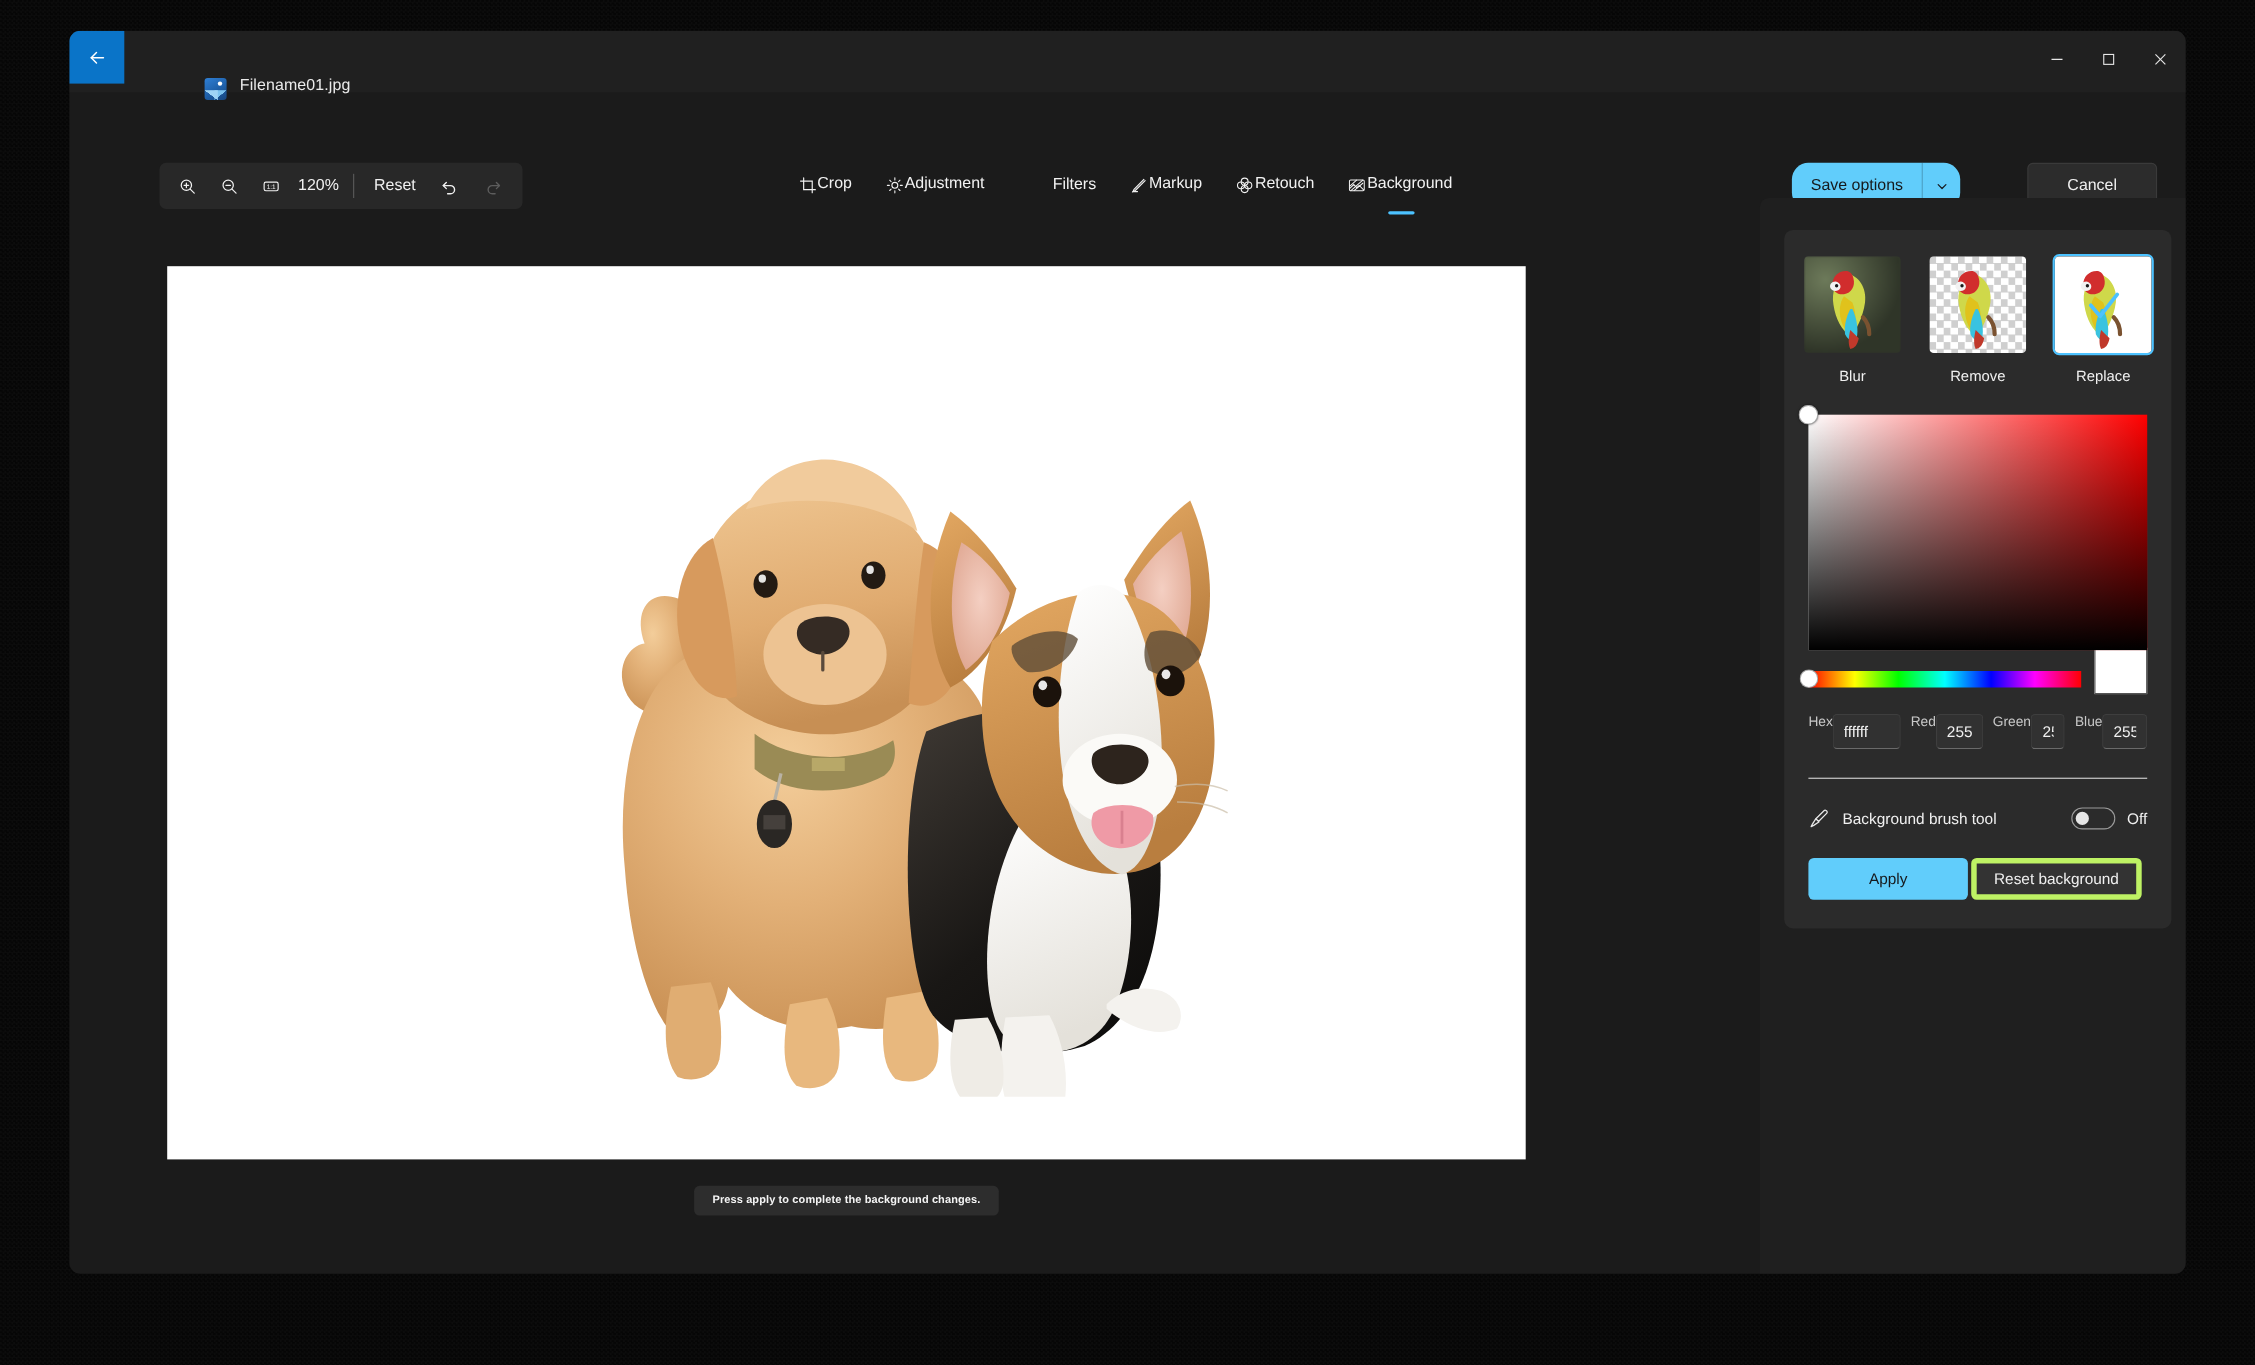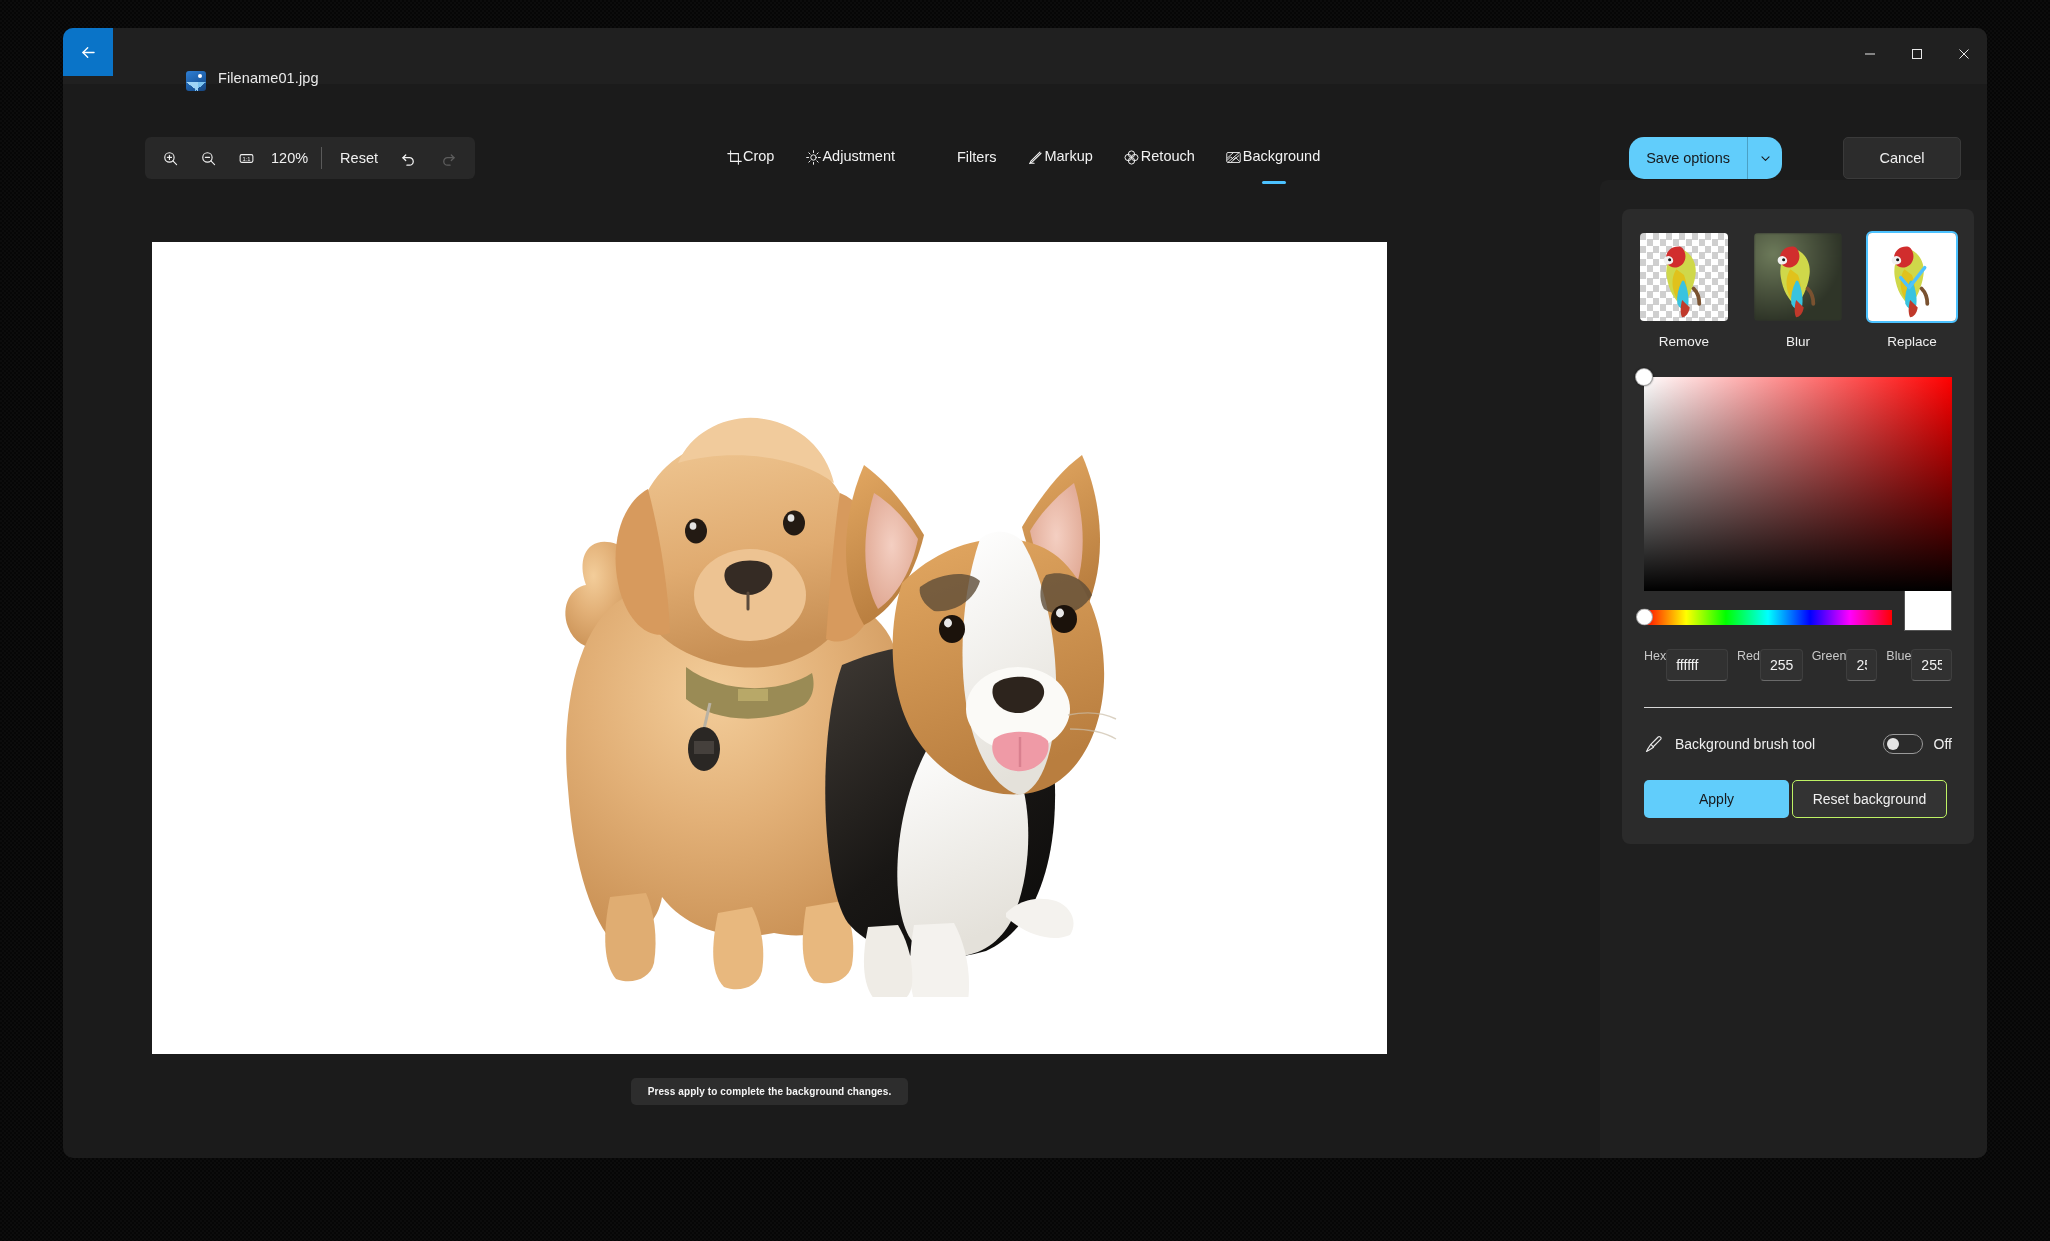--- a/index.html
+++ b/index.html
@@ -89,21 +89,21 @@
   .wc-btn {
     width: 47px; height: 52px;
     display: flex; align-items: center; justify-content: center;
     cursor: pointer;
   }
   .wc-btn svg { width: 12px; height: 12px; }
 
   
   #toolbar {
     position: absolute;
-    left: 0; top: 61px;
+    left: 0; top: 72px;
     width: 100%;
     height: 96px;
   }
 
   
   #zoom-cluster {
     position: absolute;
     left: 82px; top: 48px;
     height: 42px;
     display: flex; align-items: center;
@@ -426,21 +426,21 @@
     width: 145px; height: 38px;
     background: #61cdfb;
     border-radius: 5px;
     display: flex; align-items: center; justify-content: center;
     font-size: 14px; color: #16191c;
     cursor: pointer;
   }
   #reset-bg-button {
     width: 155px; height: 38px;
     background: #333333;
-    border: 1px solid #bef264;
+    border: 5px solid #bef264;
     border-radius: 5px;
     display: flex; align-items: center; justify-content: center;
     font-size: 14px; color: #f0f0f0;
     cursor: pointer;
   }
 </style>
 </head>
 <body>
 
 <div id="desktop">
@@ -755,60 +755,60 @@
       </div>
     </div>
 
     <div id="right-panel">
       <div id="panel-card">
 
         <div id="bg-modes">
 
           <div class="bg-mode">
             <div class="thumb">
+              <div class="thumb-blur-bg"></div>
+              <svg viewBox="0 0 92 92" style="position:absolute;inset:0;">
+                <path d="M40 16 C30 22 26 34 28 46 C30 60 36 70 44 76
+                         C50 70 56 58 58 44 C60 30 52 18 40 16 Z" fill="#cfd84a"></path>
+                <path d="M40 14 C32 14 27 20 27 27 C27 33 32 37 38 36
+                         C45 35 49 28 47 21 C46 16 43 14 40 14 Z" fill="#d12d2d"></path>
+                <path d="M30 24 C26 24 24 27 25 30 C26 33 30 34 33 32
+                         C36 30 35 25 30 24 Z" fill="#f2f2f2"></path>
+                <circle cx="31" cy="28" r="1.6" fill="#1a1a1a"></circle>
+                <path d="M38 38 C34 44 33 52 35 60 C37 68 42 74 47 76
+                         C50 68 50 54 46 44 Z" fill="#e0c21c"></path>
+                <path d="M44 50 C40 58 38 66 39 74 C42 80 47 82 50 78
+                         C52 70 50 58 46 50 Z" fill="#39c3e0"></path>
+                <path d="M44 70 C42 78 42 84 44 88 C48 88 51 84 52 78 Z" fill="#c0392b"></path>
+                <path d="M56 58 C60 62 62 68 62 74" stroke="#7a5230" stroke-width="4" fill="none" stroke-linecap="round"></path>
+              </svg>
+            </div>
+            <div class="mode-label">Blur</div>
+          </div>
+
+          <div class="bg-mode">
+            <div class="thumb">
               <div class="thumb-checker"></div>
               <svg viewBox="0 0 92 92" style="position:absolute;inset:0;">
                 <path d="M40 16 C30 22 26 34 28 46 C30 60 36 70 44 76
                          C50 70 56 58 58 44 C60 30 52 18 40 16 Z" fill="#cfd84a"></path>
                 <path d="M40 14 C32 14 27 20 27 27 C27 33 32 37 38 36
                          C45 35 49 28 47 21 C46 16 43 14 40 14 Z" fill="#d12d2d"></path>
                 <path d="M30 24 C26 24 24 27 25 30 C26 33 30 34 33 32
                          C36 30 35 25 30 24 Z" fill="#f2f2f2"></path>
                 <circle cx="31" cy="28" r="1.6" fill="#1a1a1a"></circle>
                 <path d="M38 38 C34 44 33 52 35 60 C37 68 42 74 47 76
                          C50 68 50 54 46 44 Z" fill="#e0c21c"></path>
                 <path d="M44 50 C40 58 38 66 39 74 C42 80 47 82 50 78
                          C52 70 50 58 46 50 Z" fill="#39c3e0"></path>
                 <path d="M44 70 C42 78 42 84 44 88 C48 88 51 84 52 78 Z" fill="#c0392b"></path>
                 <path d="M56 58 C60 62 62 68 62 74" stroke="#7a5230" stroke-width="4" fill="none" stroke-linecap="round"></path>
               </svg>
             </div>
             <div class="mode-label">Remove</div>
-          </div>
-
-          <div class="bg-mode">
-            <div class="thumb">
-              <div class="thumb-blur-bg"></div>
-              <svg viewBox="0 0 92 92" style="position:absolute;inset:0;">
-                <path d="M40 16 C30 22 26 34 28 46 C30 60 36 70 44 76
-                         C50 70 56 58 58 44 C60 30 52 18 40 16 Z" fill="#cfd84a"></path>
-                <path d="M40 14 C32 14 27 20 27 27 C27 33 32 37 38 36
-                         C45 35 49 28 47 21 C46 16 43 14 40 14 Z" fill="#d12d2d"></path>
-                <path d="M30 24 C26 24 24 27 25 30 C26 33 30 34 33 32
-                         C36 30 35 25 30 24 Z" fill="#f2f2f2"></path>
-                <circle cx="31" cy="28" r="1.6" fill="#1a1a1a"></circle>
-                <path d="M38 38 C34 44 33 52 35 60 C37 68 42 74 47 76
-                         C50 68 50 54 46 44 Z" fill="#e0c21c"></path>
-                <path d="M44 50 C40 58 38 66 39 74 C42 80 47 82 50 78
-                         C52 70 50 58 46 50 Z" fill="#39c3e0"></path>
-                <path d="M44 70 C42 78 42 84 44 88 C48 88 51 84 52 78 Z" fill="#c0392b"></path>
-                <path d="M56 58 C60 62 62 68 62 74" stroke="#7a5230" stroke-width="4" fill="none" stroke-linecap="round"></path>
-              </svg>
-            </div>
-            <div class="mode-label">Blur</div>
           </div>
 
           <div class="bg-mode selected">
             <div class="thumb">
               <div class="thumb-white"></div>
               <svg viewBox="0 0 92 92" style="position:absolute;inset:0;">
                 <path d="M40 16 C30 22 26 34 28 46 C30 60 36 70 44 76
                          C50 70 56 58 58 44 C60 30 52 18 40 16 Z" fill="#cfd84a"></path>
                 <path d="M40 14 C32 14 27 20 27 27 C27 33 32 37 38 36
                          C45 35 49 28 47 21 C46 16 43 14 40 14 Z" fill="#d12d2d"></path>

